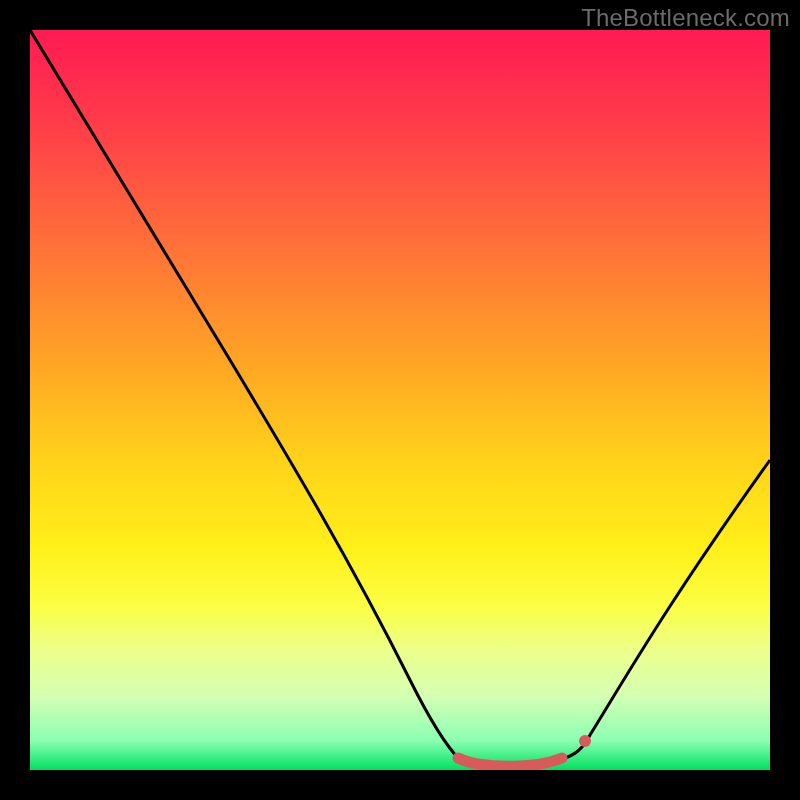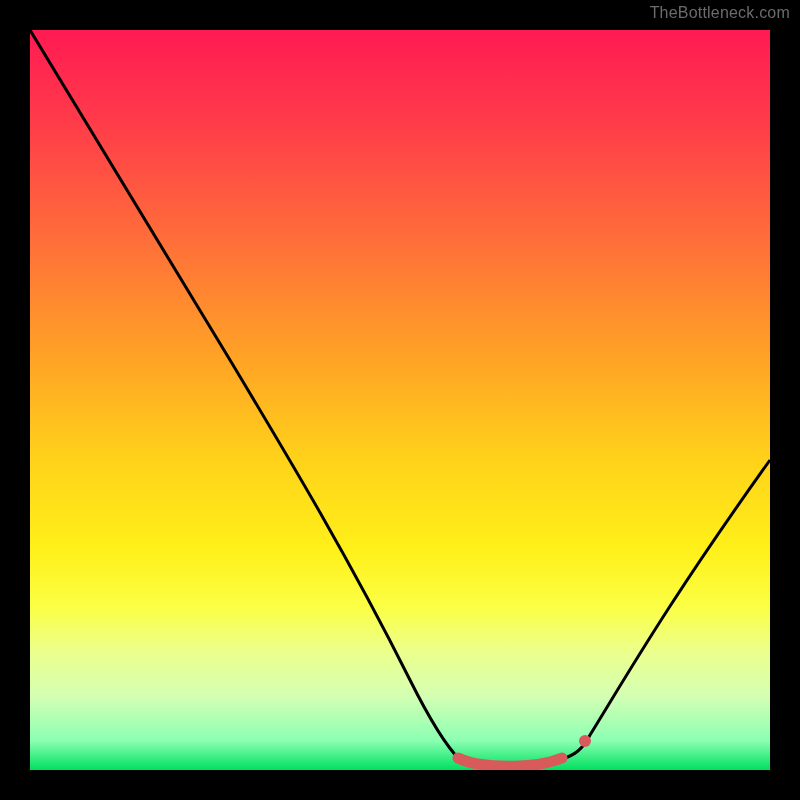--- a/index.html
+++ b/index.html
@@ -14,21 +14,21 @@
     width: 800px;
     height: 800px;
     background: #000;
     position: relative;
   }
   .watermark {
     position: absolute;
     top: 4px;
     right: 10px;
     color: #6b6b6b;
-    font-size: 16px;
+    font-size: 24px;
     letter-spacing: 0.2px;
     z-index: 3;
   }
   .plot {
     position: absolute;
     left: 30px;
     top: 30px;
     width: 740px;
     height: 740px;
     background: linear-gradient(

